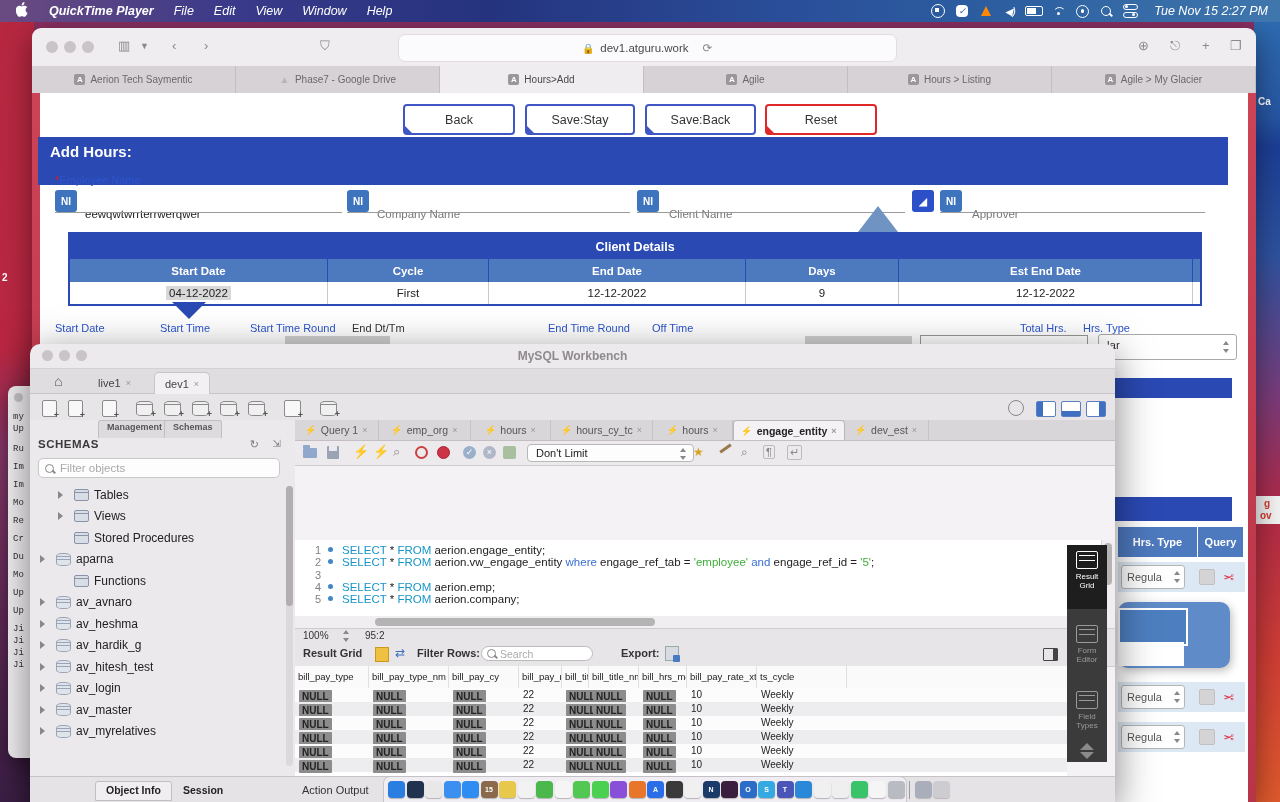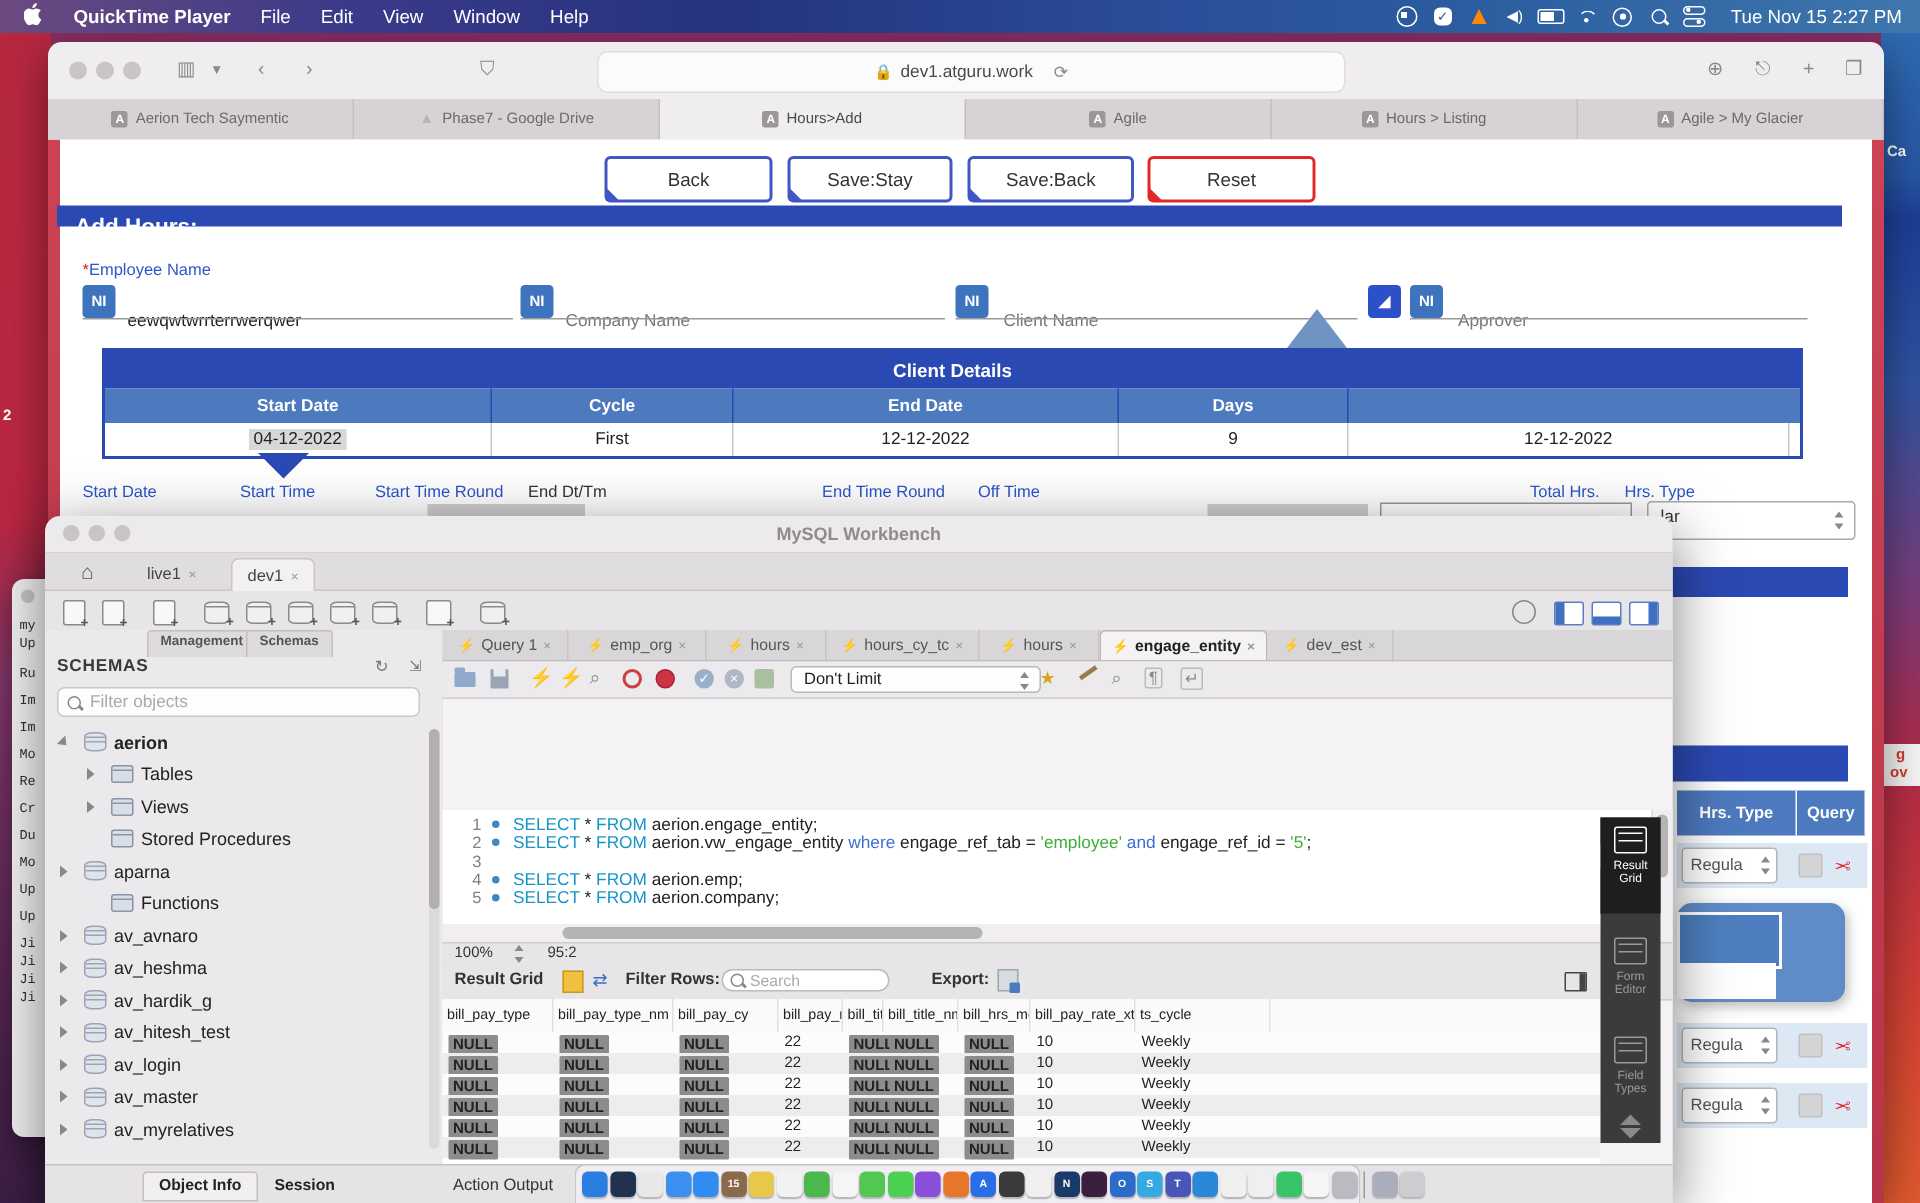--- a/index.html
+++ b/index.html
@@ -8,21 +8,21 @@
   .abs{position:absolute;}
   
   #desktop-left{left:0;top:22px;width:34px;height:780px;
     background:linear-gradient(180deg,#b72840 0%,#bb2742 42%,#8a3a6e 55%,#5e2a58 80%,#3c1f46 100%);}
   #desktop-right{left:1254px;top:22px;width:26px;height:780px;
     background:linear-gradient(180deg,#2e6ab0 0%,#2757a4 12%,#1c3e96 16%,#2f53a0 30%,#7a3c7a 48%,#b02a48 62%,#d23f35 82%,#e05a2d 100%);}
   .frag{color:#fff;font-size:10px;font-weight:bold;}
   
   #menubar{left:0;top:0;width:1280px;height:22px;z-index:60;display:flex;align-items:center;
     background:linear-gradient(90deg,#6b4a80 0%,#3a3a8a 18%,#25337e 38%,#2a4f9a 62%,#2c5ea0 78%,#3f77ad 100%);
-    color:#fff;font-size:12.5px;}
+    color:#fff;font-size:12.5px;font-style:italic;}
   #menubar .mi{padding:0 10px;}
   #menubar .app{font-weight:bold;}
   #status-icons{display:flex;align-items:center;margin-left:auto;}
   #status-icons .si{width:24px;display:flex;justify-content:center;align-items:center;}
   #clock{padding:0 12px;font-size:12.5px;}
   
   #safari{left:32px;top:28px;width:1224px;height:774px;background:#f0edf0;
     border-radius:9px 9px 0 0;box-shadow:0 8px 30px rgba(0,0,0,.45);}
   #s-toolbar{left:0;top:0;width:1224px;height:38px;}
   .tl{width:12px;height:12px;border-radius:50%;background:#c8c4c8;position:absolute;top:13px;}
@@ -36,21 +36,21 @@
   .fav{width:11px;height:11px;border-radius:2px;background:#9a969a;color:#fff;font-size:8px;font-weight:bold;
     display:flex;align-items:center;justify-content:center;}
   .fav.drive{background:transparent;color:#b8b4b8;font-size:10px;}
   
   #page{left:0px;top:65px;width:1224px;height:709px;background:#fff;overflow:hidden;}
   .rededge{top:0;width:8px;height:709px;background:linear-gradient(180deg,#cc4356,#b83448);}
   .fbtn{position:absolute;top:11px;height:27px;background:#fff;border:2px solid #4056c4;border-radius:4px;
     font-size:12.5px;color:#333;display:flex;align-items:center;justify-content:center;}
   .fbtn .fold{position:absolute;left:-1px;bottom:-1px;width:0;height:0;
     border-left:9px solid #4056c4;border-top:9px solid transparent;}
-  #addhours{left:6px;top:44px;width:1190px;height:14px;background:#2b49b3;color:#fff;
+  #addhours{left:6px;top:44px;width:1190px;height:48px;background:#2b49b3;color:#fff;
     font-weight:bold;font-size:15px;line-height:30px;padding-left:12px;box-sizing:border-box;}
   .bluelabel{color:#2b55cc;font-size:11px;}
   .ni{width:22px;height:22px;border-radius:3px;background:#3e74bd;color:#fff;font-size:10px;font-weight:bold;
     display:flex;align-items:center;justify-content:center;position:absolute;top:97px;}
   .fieldtext{position:absolute;top:115px;font-size:11.5px;color:#777;}
   .fieldline{position:absolute;top:119px;border-bottom:1px solid #9a9a9a;}
   #cd-table{left:36px;top:139px;width:1130px;border:2px solid #2b49b3;background:#fff;}
   #cd-title{height:25px;background:#2b49b3;color:#fff;font-weight:bold;font-size:12.5px;
     display:flex;align-items:center;justify-content:center;}
   #cd-head{display:flex;height:23px;background:#4d79be;}
@@ -263,20 +263,21 @@
 
     <div class="abs tri-up" style="left:826px;top:113px;"></div>
 
     <div class="abs" id="cd-table">
       <div id="cd-title">Client Details</div>
       <div id="cd-head">
           <div style="width: 258px;">Start Date</div>
           <div style="width: 161px;">Cycle</div>
           <div style="width: 257px;">End Date</div>
           <div style="width: 153px;">Days</div>
+          <div style="width: 294px;">Est End Date</div>
         </div>
       <div id="cd-row">
           <div style="width: 258px;">
             <span class="hl">04-12-2022</span>
           </div>
           <div style="width: 161px;">First</div>
           <div style="width: 257px;">12-12-2022</div>
           <div style="width: 153px;">9</div>
           <div style="width: 294px;">12-12-2022</div>
         </div>
@@ -397,25 +398,20 @@
     <div id="schemas-hd">
       <span class="t">SCHEMAS</span>
       <span style="position:absolute;right:36px;top:2px;color:#777;font-size:11px;">↻</span>
       <span style="position:absolute;right:14px;top:2px;color:#777;font-size:10px;">⇲</span>
     </div>
     <div id="filterbox">
       <span class="mag"></span>
       <span>Filter objects</span>
     </div>
     <div id="tree">
-        <div class="trow">
-          <span class="arr open" style="left: 10px;"></span>
-          <span class="dbico" style="left: 26px;"></span>
-          <span style="position: absolute; left: 46px; font-weight: bold;">aerion</span>
-        </div>
         <div class="trow">
           <span class="arr" style="left: 28px;"></span>
           <span class="fldico" style="left: 44px;"></span>
           <span style="position: absolute; left: 64px;">Tables</span>
         </div>
         <div class="trow">
           <span class="arr" style="left: 28px;"></span>
           <span class="fldico" style="left: 44px;"></span>
           <span style="position: absolute; left: 64px;">Views</span>
         </div>

